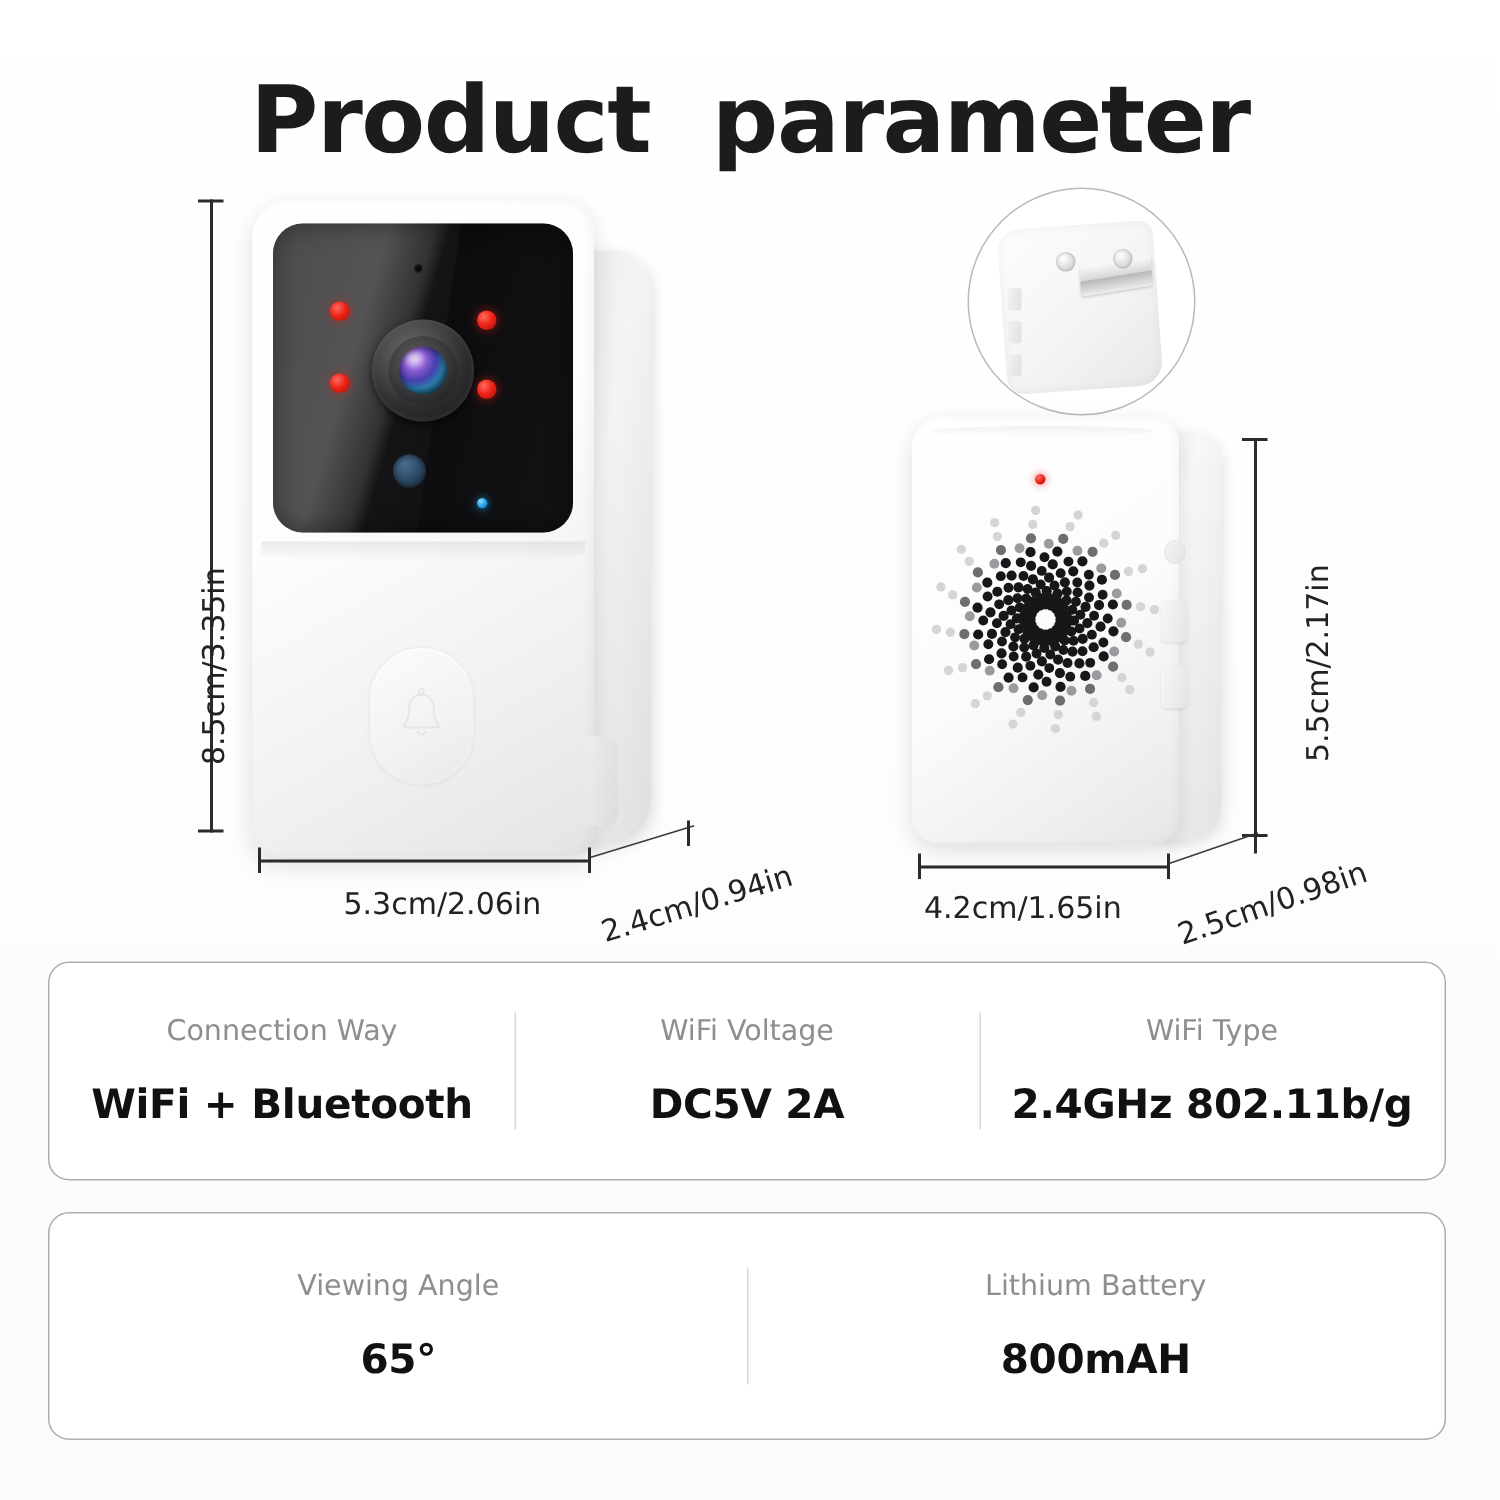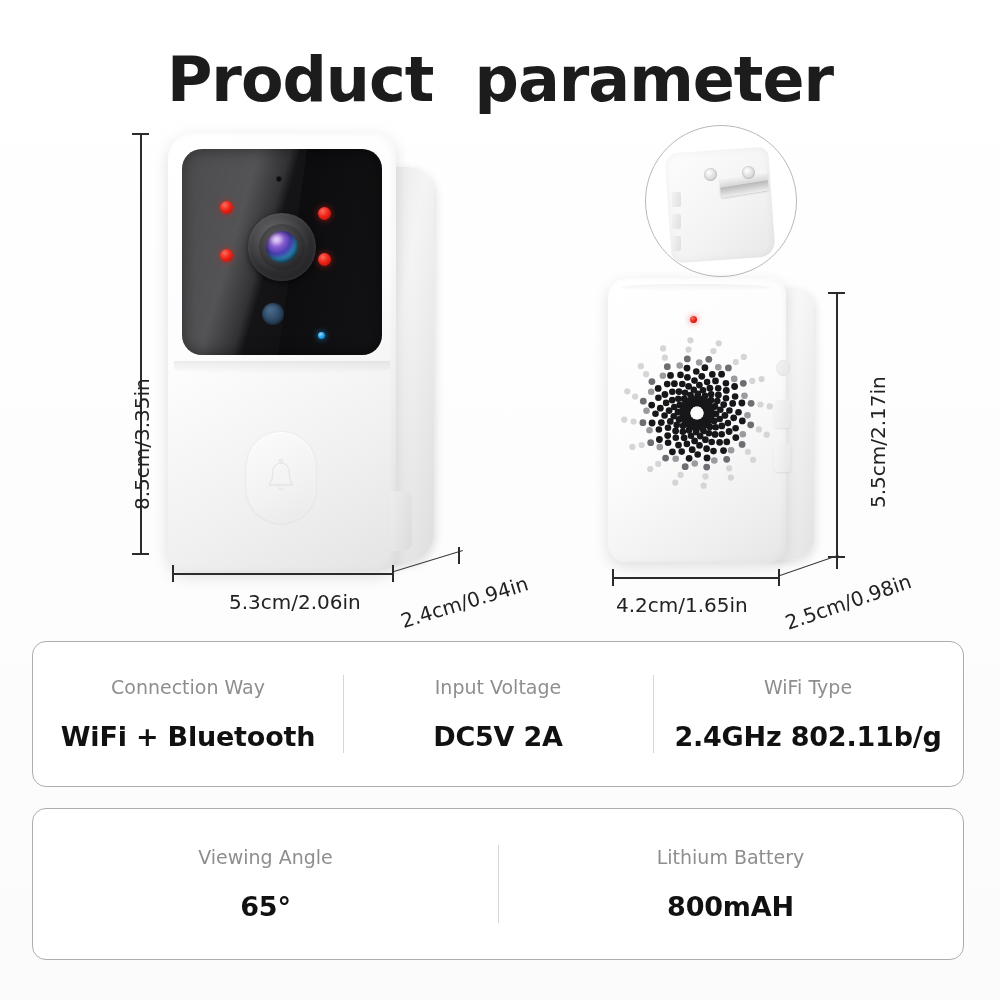--- a/index.html
+++ b/index.html
@@ -702,21 +702,21 @@
 
   </div>
 
   <div class="spec-card" id="spec-card-1">
     <div class="spec-row">
       <div class="spec-col">
         <div class="spec-label">Connection Way</div>
         <div class="spec-value">WiFi + Bluetooth</div>
       </div>
       <div class="spec-col">
-        <div class="spec-label">Input Voltage</div>
+        <div class="spec-label">WiFi Voltage</div>
         <div class="spec-value">DC5V 2A</div>
       </div>
       <div class="spec-col">
         <div class="spec-label">WiFi Type</div>
         <div class="spec-value">2.4GHz 802.11b/g</div>
       </div>
     </div>
   </div>
 
   <div class="spec-card" id="spec-card-2">

